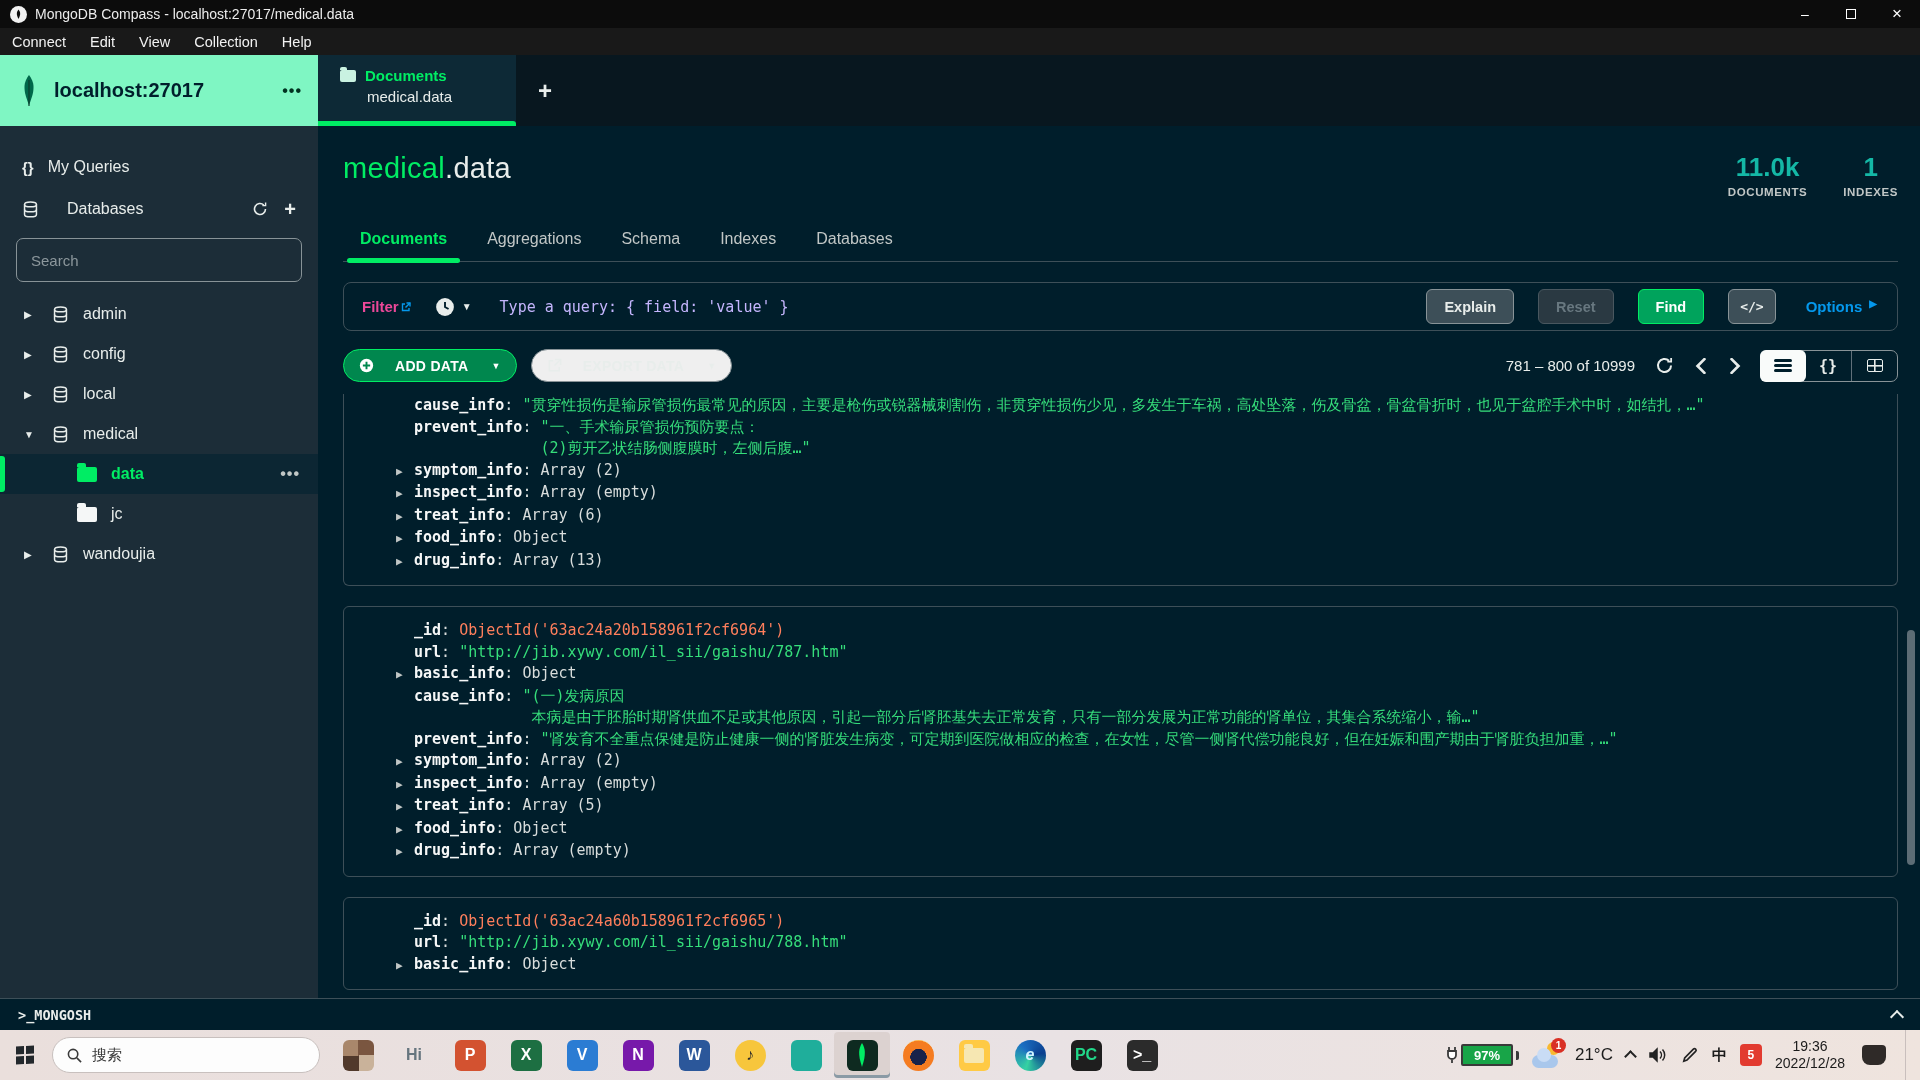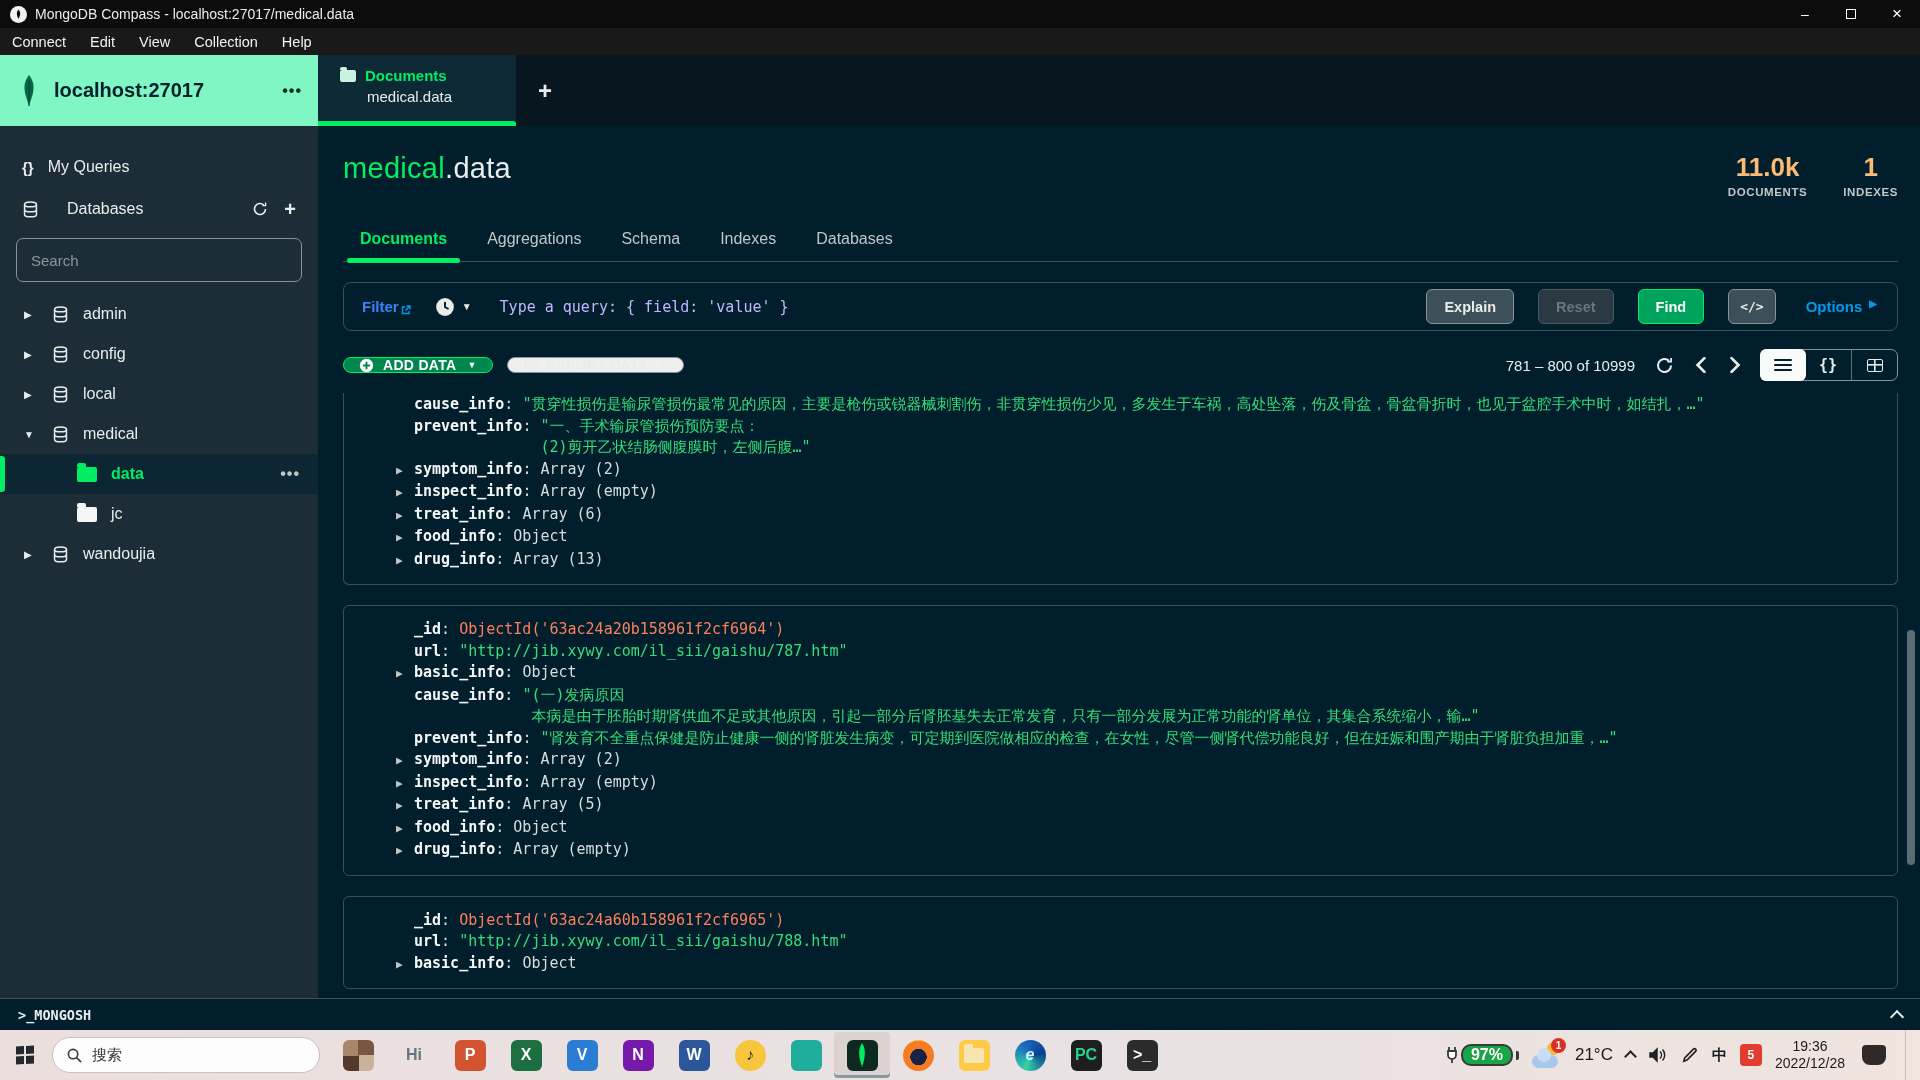--- a/index.html
+++ b/index.html
@@ -62,48 +62,48 @@
   .tab-folder { width:16px; height:12px; background:#C9F2E1; border-radius:2px; position:relative; }
   .tab-folder::before { content:""; position:absolute; top:-3px; left:0; width:7px; height:3px;
     border-radius:2px 2px 0 0; background:inherit; }
   .newtab-btn { width:58px; display:flex; align-items:center; justify-content:center; color:#E8EDEB; font-size:24px; font-weight:bold; }
 
   .content { flex:1; padding:0 22px 0 25px; display:flex; flex-direction:column; overflow:hidden; }
   .coll-header { display:flex; margin-top:26px; align-items:flex-start; }
   .ns { font-size:29px; letter-spacing:.3px; }
   .ns-db { color:#00ED64; } .ns-rest { color:#E8EDEB; }
   .stats { margin-left:auto; display:flex; gap:36px; text-align:center; }
-  .stat-value { color:#fdba74; font-size:26px; font-weight:bold; }
+  .stat-value { color:#14b8a6; font-size:26px; font-weight:bold; }
   .stat-label { color:#C1C7C6; font-size:11.5px; font-weight:bold; letter-spacing:.6px; margin-top:3px; }
 
   .view-tabs { display:flex; gap:6px; margin-top:22px; border-bottom:1px solid #3D4F58; }
   .vtab { padding:10px 17px 13px; font-size:16px; color:#C1C7C6; position:relative; }
   .vtab.active { color:#00ED64; font-weight:bold; }
   .vtab.active::after { content:""; position:absolute; left:4px; right:4px; bottom:-2px; height:5px;
     background:#00ED64; border-radius:4px; }
 
   .query-bar { margin-top:20px; height:49px; border:1px solid #3D4F58; border-radius:8px;
     display:flex; align-items:center; padding:0 10px 0 18px; flex-shrink:0; }
-  .filter-link { color:#3b82f6; font-weight:bold; font-size:15px; display:flex; align-items:flex-end; gap:2px; }
+  .filter-link { color:#ec4899; font-weight:bold; font-size:15px; display:flex; align-items:center; gap:2px; }
   .clock-wrap { margin-left:24px; display:flex; align-items:center; gap:7px; }
   .qb-caret { color:#E8EDEB; font-size:10px; }
   .qb-placeholder { margin-left:28px; font-family:"DejaVu Sans Mono",monospace; font-size:15px; color:#c4b5fd; }
   .qb-buttons { margin-left:auto; display:flex; gap:24px; align-items:center; }
   .btn { height:35px; border-radius:6px; font-weight:bold; font-size:14.5px; display:flex; align-items:center;
     padding:0 17px; font-family:"Liberation Sans",sans-serif; }
   .btn-explain { border:1px solid #889397; color:#E8EDEB; background:#3D4F58; }
   .btn-reset { border:1px solid #49575F; color:#687880; background:#2A3942; }
   .btn-find { border:1px solid #00ED64; background:#00A35C; color:#FFF; }
   .btn-code { border:1px solid #889397; color:#E8EDEB; background:#3D4F58; padding:0 11px;
     font-family:"DejaVu Sans Mono",monospace; font-size:13px; }
   .options-link { color:#0498EC; font-weight:bold; font-size:15px; display:flex; gap:7px; margin:0 10px 0 6px; }
   .options-link .tri { font-size:10px; }
 
   .results-toolbar { margin-top:18px; display:flex; align-items:center; flex-shrink:0; }
-  .pill { height:16px; border-radius:17px; display:flex; align-items:center; gap:9px; font-weight:bold;
+  .pill { height:33px; border-radius:17px; display:flex; align-items:center; gap:21px; font-weight:bold;
     font-size:14px; padding:0 15px; letter-spacing:.3px; }
   .pill-add { background:#00874E; border:1px solid #00ED64; color:#FFF; }
   .pill-export { border:1px solid #889397; color:#E8EDEB; margin-left:14px; }
   .pill .dd { font-size:9px; margin-left:2px; }
   .range { margin-left:auto; color:#E8EDEB; font-size:15px; }
   .tb-iconbtn { margin-left:20px; display:flex; align-items:center; color:#E8EDEB; }
   .toggle-group { display:flex; border:1px solid #889397; border-radius:7px; margin-left:18px; height:32px; align-items:stretch; }
   .toggle { width:46px; display:grid; place-items:center; color:#E8EDEB; position:relative; }
   .toggle + .toggle { border-left:1px solid #60707A; }
   .toggle.active { background:#F9FBFA; border-radius:6px; margin:-1px; border-left:none; color:#001E2B; z-index:1; }
@@ -143,22 +143,22 @@
   .win-logo { display:grid; grid-template-columns:8px 8px; grid-template-rows:8px 8px; gap:1.6px; transform:skewY(-3deg); }
   .win-logo div { background:#23282C; }
   .tb-search { width:268px; height:36px; background:#FDFDFD; border:1px solid #C8C0BE; border-radius:18px;
     display:flex; align-items:center; gap:10px; padding:0 14px; font-size:15px; color:#3A3A3A; margin:0 10px 0 4px; }
   .tb-apps { display:flex; align-items:center; }
   .tb-app { width:56px; height:46px; display:grid; place-items:center; border-radius:4px; }
   .tb-app.active { background:#DCD2D0; box-shadow:inset 0 -3px 0 #8A9AA5; }
   .app-glyph { width:31px; height:31px; border-radius:6px; display:grid; place-items:center; font-weight:bold; font-size:16px; }
   .tray { margin-left:auto; display:flex; align-items:center; gap:13px; padding-right:8px; font-size:15px; }
   .battery { display:flex; align-items:center; gap:3px; }
-  .batt-pill { width:52px; height:22px; border:2px solid #3A3A3A; border-radius:10px; background:#18A548;
-    color:#FFF; font-size:16px; font-weight:bold; display:grid; place-items:center; }
+  .batt-pill { width:52px; height:22px; border:2px solid #3A3A3A; border-radius:2px; background:#18A548;
+    color:#FFF; font-size:13px; font-weight:bold; display:grid; place-items:center; }
   .batt-tip { width:3px; height:9px; background:#3A3A3A; border-radius:0 2px 2px 0; }
   .weather { position:relative; width:30px; height:26px; }
   .w-sun { position:absolute; top:0; right:2px; width:13px; height:13px; border-radius:50%; background:#F8B830; }
   .w-cloud { position:absolute; bottom:0; left:0; width:26px; height:13px; border-radius:8px; background:#A9C7EC; }
   .w-cloud::before { content:""; position:absolute; top:-7px; left:5px; width:14px; height:14px; border-radius:50%; background:#C9DCF5; }
   .w-badge { position:absolute; top:-4px; right:-4px; min-width:15px; height:15px; border-radius:50%;
     background:#D93025; color:#FFF; font-size:10px; font-weight:bold; display:grid; place-items:center; }
   .tray-chev { width:9px; height:9px; border-left:2px solid #222; border-top:2px solid #222; transform:rotate(45deg); margin-top:3px; }
   .ime-box { font-size:15px; font-weight:bold; }
   .red-app { width:22px; height:22px; border-radius:4px; background:#E23B30; color:#FFF; font-size:12px;

